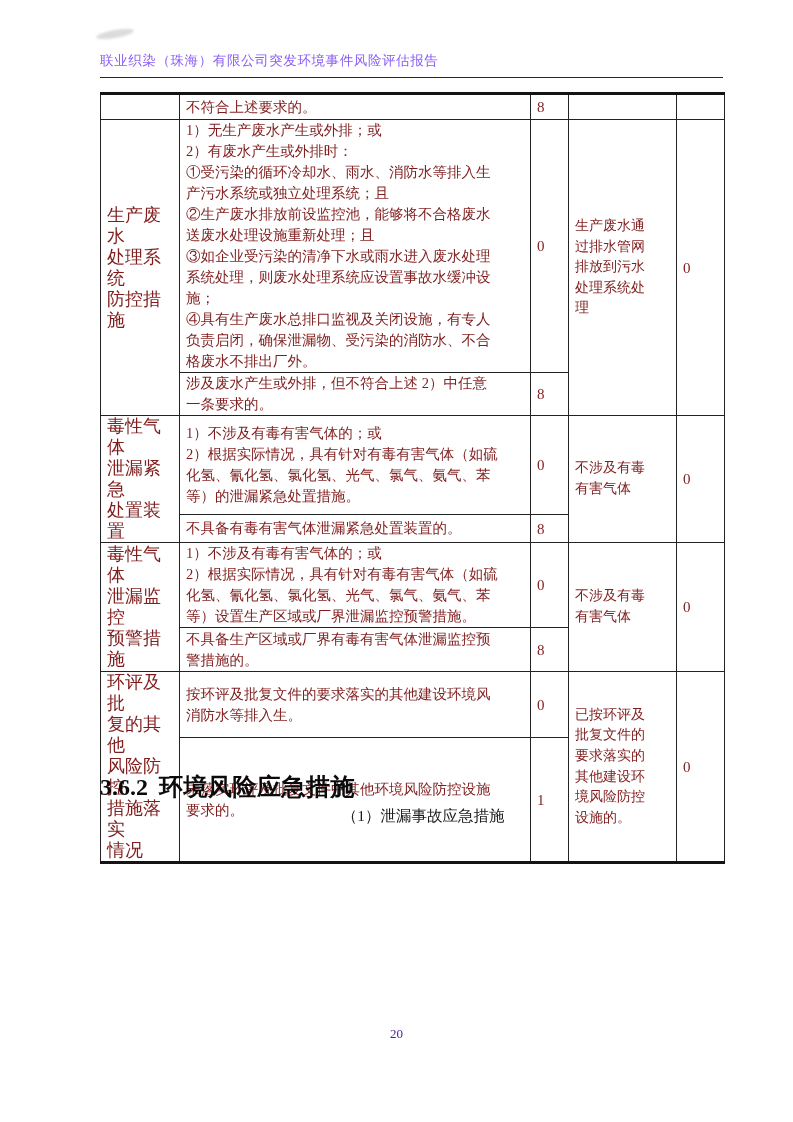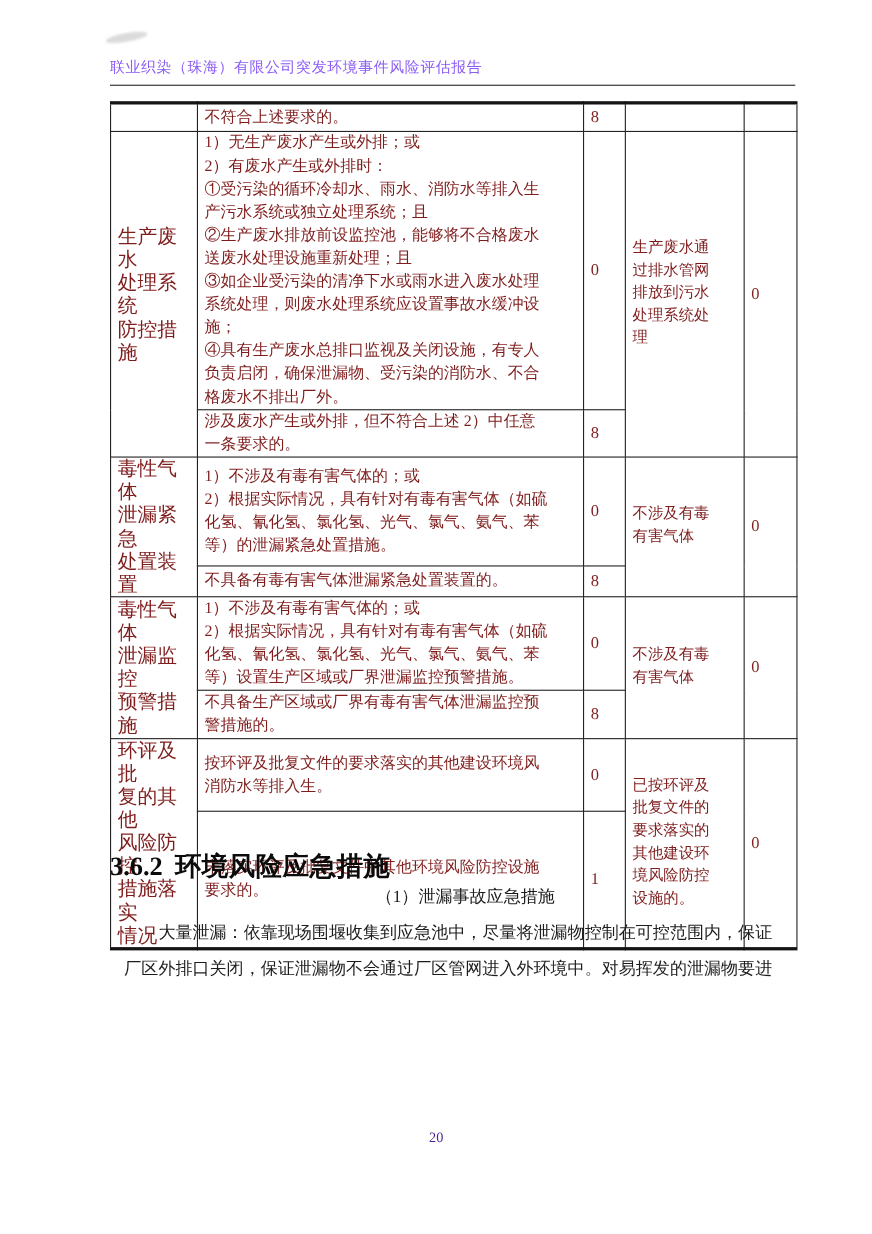--- a/index.html
+++ b/index.html
@@ -178,19 +178,17 @@
       </tr>
     </tbody>
   </table>
 
   <div class="sec-heading">
     <span class="sec-num">3.6.2</span><span class="sec-title">环境风险应急措施</span>
   </div>
 
   <div class="bodytext">
     <p>（1）泄漏事故应急措施</p>
-    <p>大量泄漏：依靠现场围堰收集到应急池中，尽量将泄漏物控制在可控范围内，保证
-厂区外排口关闭，保证泄漏物不会通过厂区管网进入外环境中。对易挥发的泄漏物要进</p>
   </div>
 
   <div class="page-number">20</div>
 
 </div>
 
 </body></html>

